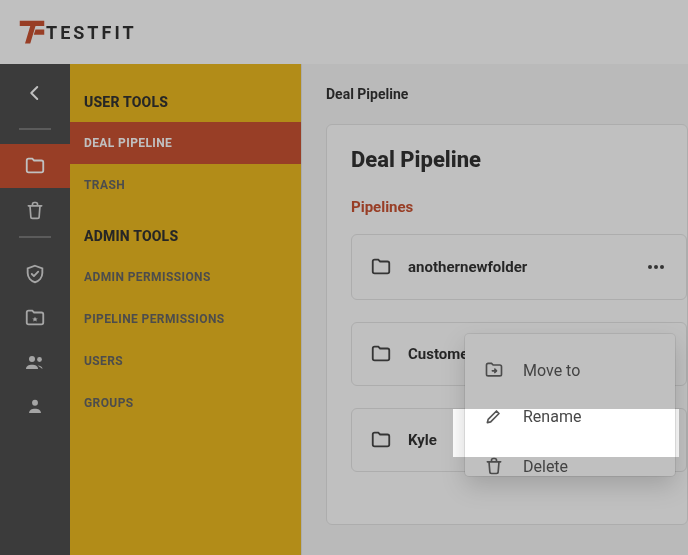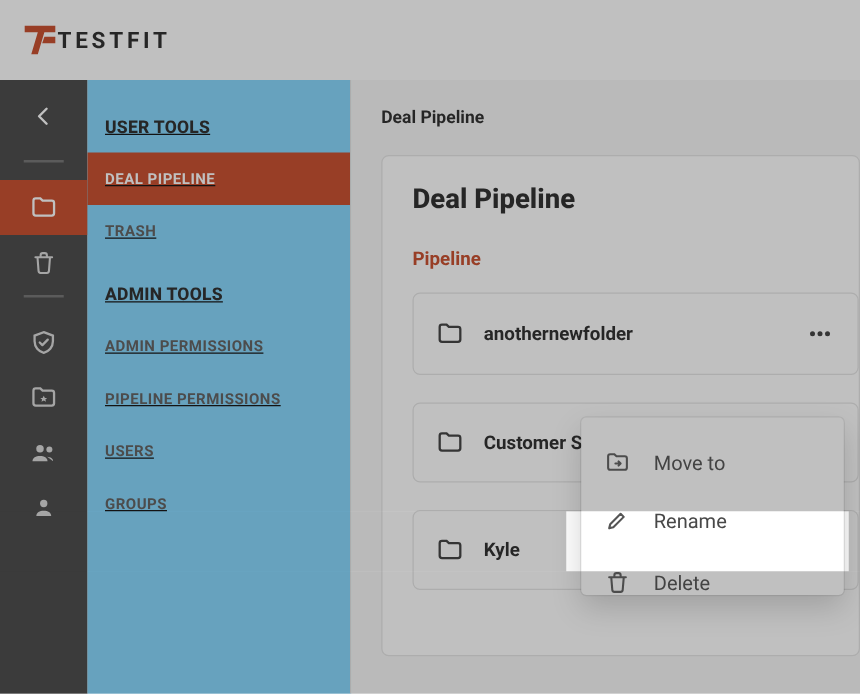--- a/index.html
+++ b/index.html
@@ -32,23 +32,22 @@
   .rail-chevron { color: #fff; margin-bottom: 22px; }
   .rail-sep { width: 32px; border-top: 2px solid #6a6a6a; margin: 4px 0 14px 0; }
   .rail-icon {
     width: 70px; height: 44px; display: flex; align-items: center; justify-content: center;
     color: #d8d8d8; cursor: pointer;
   }
   .rail-icon.active { background: #c4401c; color: #fff; }
 
   
   .sidebar {
-    width: 211px; background: #7dd3fc; border-right: 1px solid #e2e2e2;
+    width: 232px; background: #eab308; border-right: 1px solid #e2e2e2;
     padding-top: 16px;
-    text-decoration: underline;
   }
   .section-title {
     font-weight: 800; font-size: 14px; color: #1c1c1c; letter-spacing: .2px;
     padding: 14px 14px 12px 14px;
   }
   .side-item {
     font-size: 12px; font-weight: 700; color: #555; letter-spacing: .4px;
     padding: 14px 14px 14px 14px; cursor: pointer;
   }
   .side-item.active { background: #c4401c; color: #fff; }
@@ -173,21 +172,21 @@
     <div class="side-item">ADMIN PERMISSIONS</div>
     <div class="side-item">PIPELINE PERMISSIONS</div>
     <div class="side-item">USERS</div>
     <div class="side-item">GROUPS</div>
   </div>
 
   <div class="main">
     <div class="breadcrumb">Deal Pipeline</div>
     <div class="card">
       <div class="card-title">Deal Pipeline</div>
-      <div class="subhead">Pipeline</div>
+      <div class="subhead">Pipelines</div>
 
       <div class="row">
         <div class="row-left">
           <svg width="22" height="22" viewBox="0 0 24 24">
               <path d="M3 6a2 2 0 0 1 2-2h4l2 2h8a2 2 0 0 1 2 2v9a2 2 0 0 1-2 2H5a2 2 0 0 1-2-2V6z" fill="none" stroke="#333" stroke-width="2"></path>
             </svg>
           <span class="row-name">anothernewfolder</span>
         </div>
         <div class="row-more">
           <svg width="24" height="24" viewBox="0 0 24 24">

